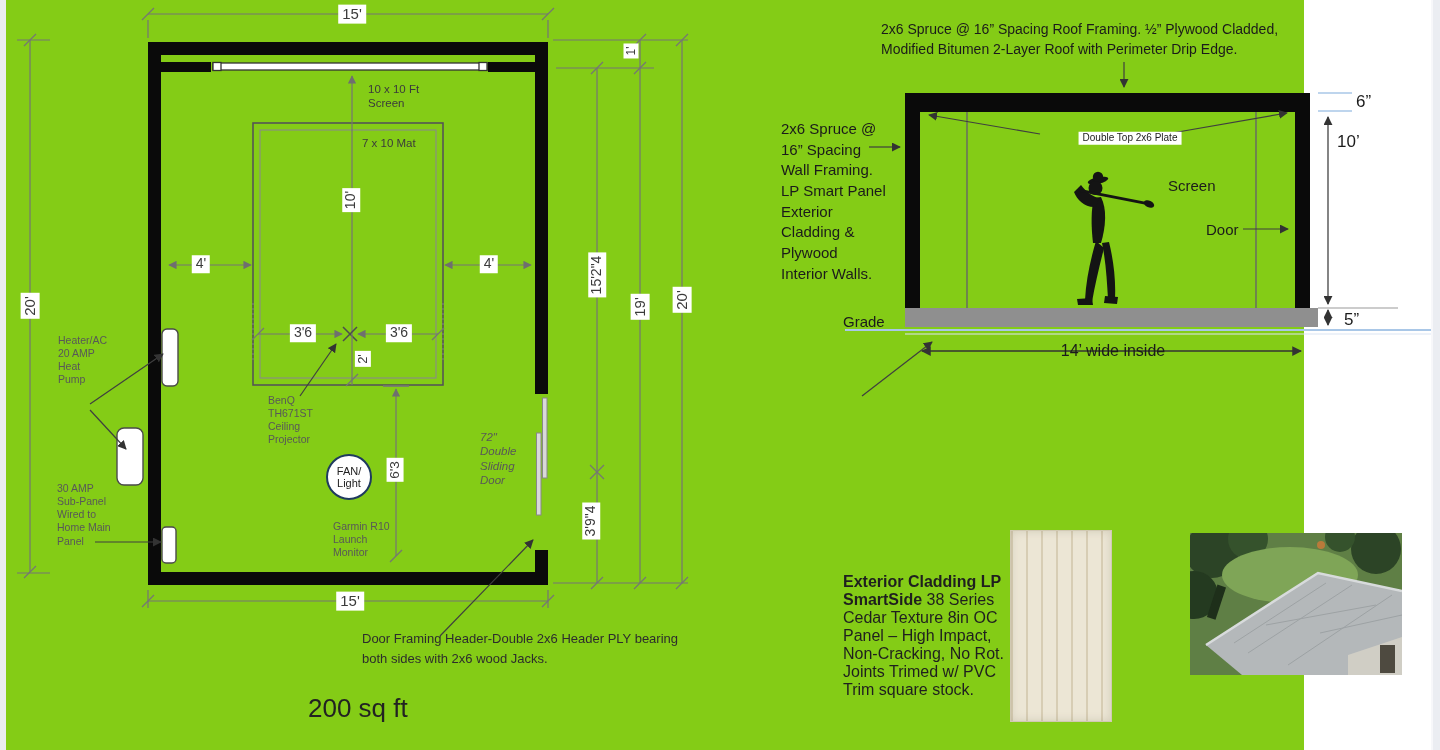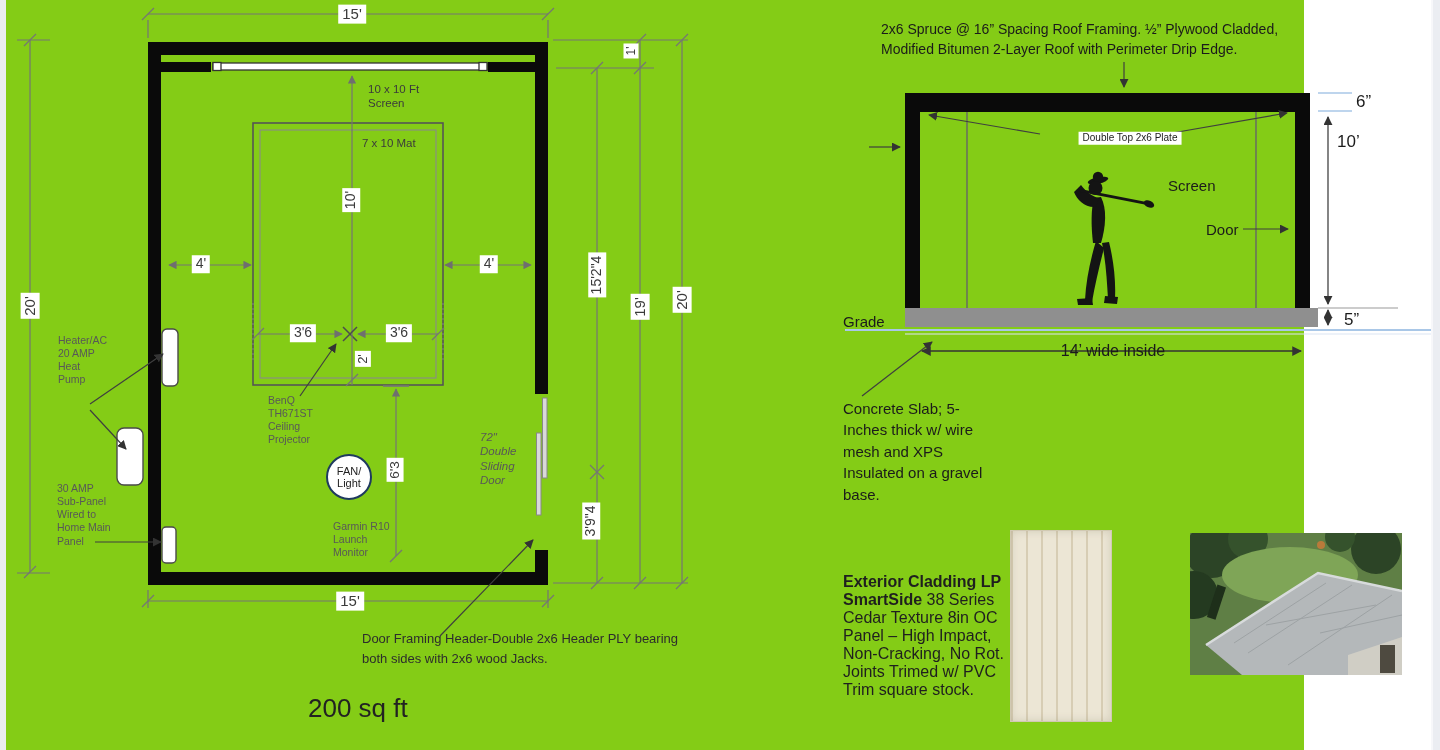--- a/index.html
+++ b/index.html
@@ -218,33 +218,36 @@
 Wired to
 Home Main
 Panel</div>
 
   <div class="lbl" style="left:362px;top:629px;font-size:13px;color:#2d2d2d;line-height:1.55;">Door Framing Header-Double 2x6 Header PLY bearing
 both sides with 2x6 wood Jacks.</div>
   <div class="lbl" style="left:308px;top:692px;font-size:26px;color:#222;">200 sq ft</div>
 
   <div class="lbl" style="left:881px;top:0;font-size:14px;color:#1b1b1b;line-height:1.42;margin-top:20px;">2x6 Spruce @ 16” Spacing Roof Framing.  ½” Plywood Cladded,
 Modified Bitumen 2-Layer Roof with Perimeter Drip Edge.</div>
+  <div class="lbl" style="left:781px;top:119px;font-size:15px;color:#1b1b1b;line-height:1.38;">2x6 Spruce @
+16” Spacing
+Wall Framing.
+LP Smart Panel
+Exterior
+Cladding &amp;
+Plywood
+Interior Walls.</div>
   <div class="lbl ctr wbg" style="left:1130px;top:138px;font-size:10px;color:#1b1b1b;">Double Top 2x6 Plate</div>
   <div class="lbl" style="left:1168px;top:177px;font-size:15px;color:#1b1b1b;">Screen</div>
   <div class="lbl" style="left:1206px;top:221px;font-size:15px;color:#1b1b1b;">Door</div>
   <div class="lbl" style="left:843px;top:313px;font-size:15px;color:#1b1b1b;">Grade</div>
   <div class="lbl" style="left:1356px;top:91px;font-size:17px;color:#1b1b1b;">6”</div>
   <div class="lbl" style="left:1337px;top:131px;font-size:17px;color:#1b1b1b;">10’</div>
   <div class="lbl" style="left:1344px;top:309px;font-size:17px;color:#1b1b1b;">5”</div>
   <div class="lbl ctr" style="left:1113px;top:351px;font-size:16px;color:#1b1b1b;white-space:nowrap;">14’ wide inside</div>
-  <div class="lbl" style="left:843px;top:398px;font-size:15px;color:#1b1b1b;line-height:1.43;">Concrete Slab; 5-
-Inches thick w/ wire
-mesh and XPS
-Insulated on a gravel
-base.</div>
 
   <div class="mat-text" style="left:843px;top:573px;width:168px;">
     <b>Exterior Cladding LP SmartSide</b><span> 38 Series Cedar Texture 8in OC Panel – High Impact, Non-Cracking, No Rot. Joints Trimed w/ PVC Trim square stock.</span>
   </div>
   <div class="cedar"></div>
 
   <svg class="photo" style="left:1190px;top:533px;" width="212" height="142" viewBox="0 0 212 142">
     <rect width="212" height="142" fill="#5f7f45"></rect>
     <circle cx="22" cy="18" r="27" fill="#2c4426"></circle>
     <circle cx="58" cy="6" r="20" fill="#35522c"></circle>

